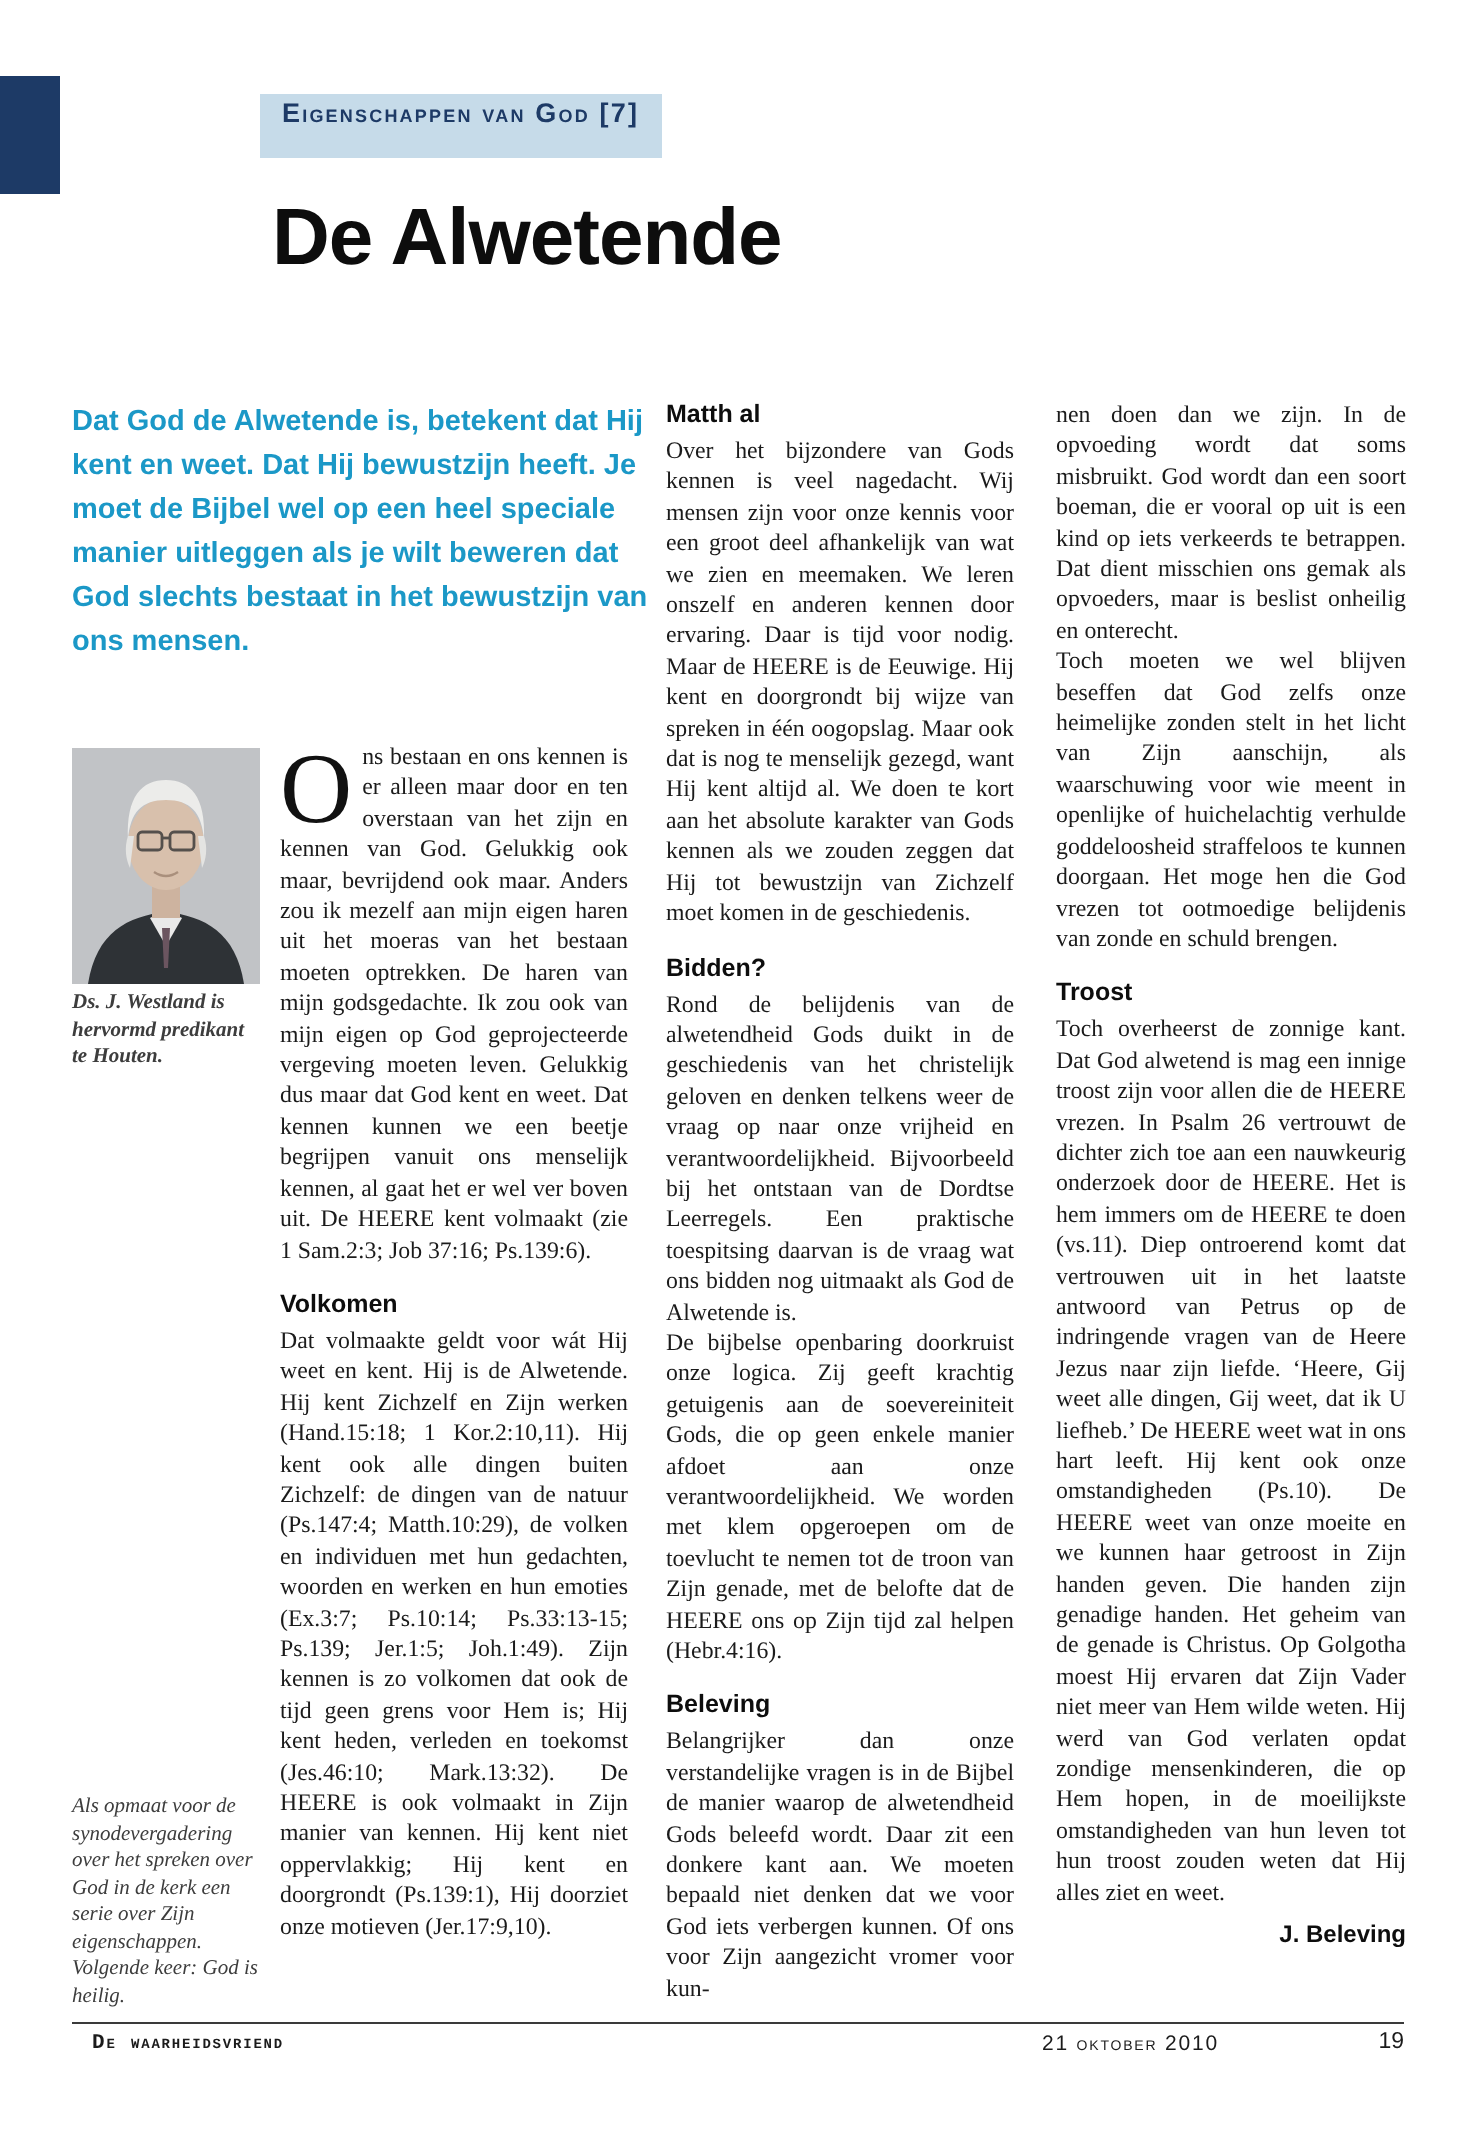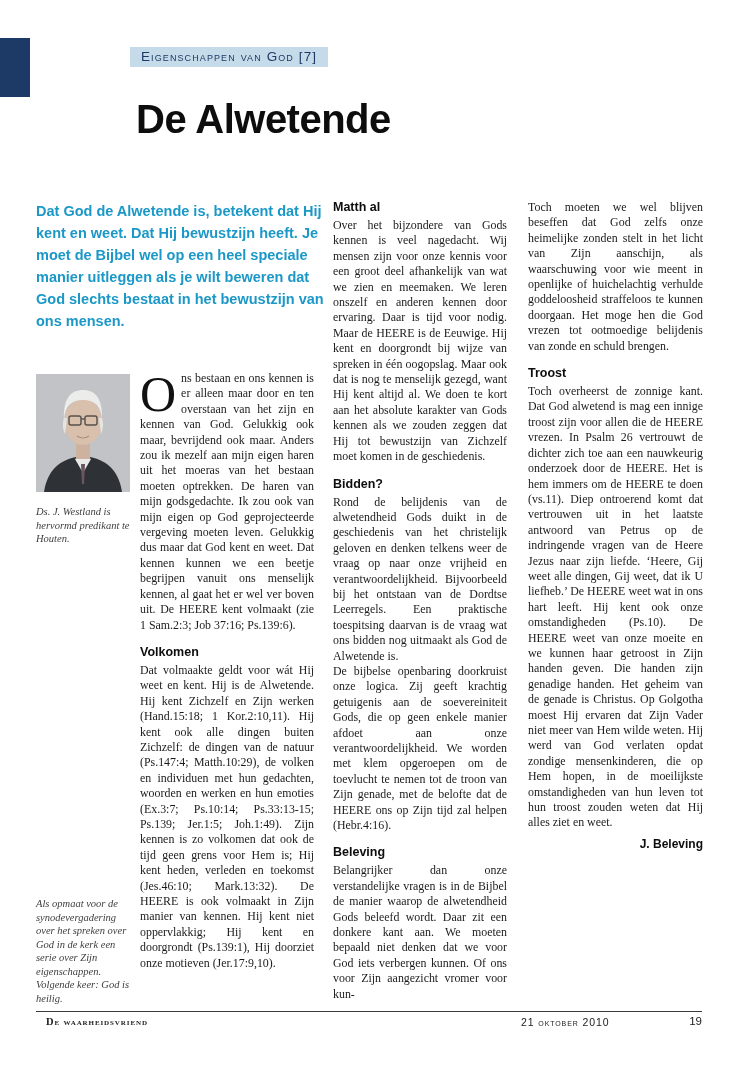--- a/index.html
+++ b/index.html
@@ -16,21 +16,21 @@
     background:var(--accent_navy, #1d3a66);
   }
 
   
   .badge {
     position:absolute; left:130px; top:47px;
     background:var(--badge_bg, #c6dbe9);
     color:var(--accent_navy, #1d3a66);
     font-family:"Liberation Sans", sans-serif;
     font-size:13.5px; font-variant:small-caps; letter-spacing:1.1px;
-    padding:2px 11px 3px 11px; white-space:nowrap;
+    padding:2px 11px 15px 11px; white-space:nowrap;font-weight:bold;
   }
 
   .title {
     position:absolute; left:136px; top:97px;
     font-family:"Liberation Sans", sans-serif;
     font-size:40px; font-weight:bold; letter-spacing:-0.5px; color:#0d0d0d;
   }
 
   .intro {
     position:absolute; left:36px; top:200px; width:288px;
@@ -38,21 +38,21 @@
     font-weight:bold; font-size:14.5px; line-height:22px;
     color:var(--intro_blue, #1b98c7);
   }
 
   
   .photo-col { position:absolute; left:36px; top:374px; width:94px; }
   .photo { width:94px; height:118px; background:#c6c9cb; overflow:hidden; }
   .caption {
     font-style:italic; font-size:10.5px; line-height:13.5px; color:#3d3d3d;
   }
-  .photo-col .caption { margin-top:13px; }
+  .photo-col .caption { margin-top:3px;font-weight:bold; }
   .series-note { position:absolute; left:36px; top:897px; width:97px; }
 
   
   .col { position:absolute; overflow:hidden; }
   .col-a { left:140px; top:371px; width:174px; height:648px; }
   .col-b { left:333px; top:200px; width:174px; height:814px; }
   .col-c { left:528px; top:200px; width:175px; height:814px; }
 
   .body {
     font-size:11.9px; line-height:15.4px; text-align:justify; color:#1b1b1b;
@@ -75,21 +75,21 @@
     font-size:12px; font-weight:bold; color:#0d0d0d;
   }
 
   
   .footer-rule {
     position:absolute; left:36px; top:1011px; width:666px; height:0;
     border-top:1px solid #3a3a3a;
   }
   .footer-brand {
     position:absolute; left:36px; top:1016px;
-    font-family:Liberation Serif, serif; font-size:10.5px; font-weight:bold;
+    font-family:Liberation Mono, monospace; font-size:10.5px; font-weight:bold;
     font-variant:small-caps; letter-spacing:0.9px; color:#1b1b1b;padding-left:10px;
   }
   .footer-date {
     position:absolute; left:521px; top:1016px;
     font-family:"Liberation Sans", sans-serif; font-size:10.5px;
     font-variant:small-caps; letter-spacing:0.9px; color:#1b1b1b;
   }
   .footer-page {
     position:absolute; right:36px; top:1015px;
     font-family:"Liberation Sans", sans-serif; font-size:11.5px; color:#1b1b1b;margin-left:36px;
@@ -144,20 +144,21 @@
     <h3 class="subhead">Matth al</h3>
     <p class="body">Over het bijzondere van Gods kennen is veel nagedacht. Wij mensen zijn voor onze kennis voor een groot deel afhankelijk van wat we zien en meemaken. We leren onszelf en anderen kennen door ervaring. Daar is tijd voor nodig. Maar de HEERE is de Eeuwige. Hij kent en doorgrondt bij wijze van spreken in één oogopslag. Maar ook dat is nog te menselijk gezegd, want Hij kent altijd al. We doen te kort aan het absolute karakter van Gods kennen als we zouden zeggen dat Hij tot bewustzijn van Zichzelf moet komen in de geschiedenis.</p>
     <h3 class="subhead">Bidden?</h3>
     <p class="body">Rond de belijdenis van de alwetendheid Gods duikt in de geschiedenis van het christelijk geloven en denken telkens weer de vraag op naar onze vrijheid en verantwoordelijkheid. Bijvoorbeeld bij het ontstaan van de Dordtse Leerregels. Een praktische toespitsing daarvan is de vraag wat ons bidden nog uitmaakt als God de Alwetende is.</p>
     <p class="body">De bijbelse openbaring doorkruist onze logica. Zij geeft krachtig getuigenis aan de soevereiniteit Gods, die op geen enkele manier afdoet aan onze verantwoordelijkheid. We worden met klem opgeroepen om de toevlucht te nemen tot de troon van Zijn genade, met de belofte dat de HEERE ons op Zijn tijd zal helpen (Hebr.4:16).</p>
     <h3 class="subhead">Beleving</h3>
     <p class="body">Belangrijker dan onze verstandelijke vragen is in de Bijbel de manier waarop de alwetendheid Gods beleefd wordt. Daar zit een donkere kant aan. We moeten bepaald niet denken dat we voor God iets verbergen kunnen. Of ons voor Zijn aangezicht vromer voor kun-</p>
   </div>
 
   <div class="col col-c">
+    <p class="body">nen doen dan we zijn. In de opvoeding wordt dat soms misbruikt. God wordt dan een soort boeman, die er vooral op uit is een kind op iets verkeerds te betrappen. Dat dient misschien ons gemak als opvoeders, maar is beslist onheilig en onterecht.</p>
     <p class="body">Toch moeten we wel blijven beseffen dat God zelfs onze heimelijke zonden stelt in het licht van Zijn aanschijn, als waarschuwing voor wie meent in openlijke of huichelachtig verhulde goddeloosheid straffeloos te kunnen doorgaan. Het moge hen die God vrezen tot ootmoedige belijdenis van zonde en schuld brengen.</p>
     <h3 class="subhead">Troost</h3>
     <p class="body">Toch overheerst de zonnige kant. Dat God alwetend is mag een innige troost zijn voor allen die de HEERE vrezen. In Psalm 26 vertrouwt de dichter zich toe aan een nauwkeurig onderzoek door de HEERE. Het is hem immers om de HEERE te doen (vs.11). Diep ontroerend komt dat vertrouwen uit in het laatste antwoord van Petrus op de indringende vragen van de Heere Jezus naar zijn liefde. ‘Heere, Gij weet alle dingen, Gij weet, dat ik U liefheb.’ De HEERE weet wat in ons hart leeft. Hij kent ook onze omstandigheden (Ps.10). De HEERE weet van onze moeite en we kunnen haar getroost in Zijn handen geven. Die handen zijn genadige handen. Het geheim van de genade is Christus. Op Golgotha moest Hij ervaren dat Zijn Vader niet meer van Hem wilde weten. Hij werd van God verlaten opdat zondige mensenkinderen, die op Hem hopen, in de moeilijkste omstandigheden van hun leven tot hun troost zouden weten dat Hij alles ziet en weet.</p>
     <p class="author">J. Beleving</p>
   </div>
 
   <div class="footer-rule"></div>
   <span class="footer-brand">De waarheidsvriend</span>
   <span class="footer-date">21 oktober 2010</span>
   <span class="footer-page">19</span>

